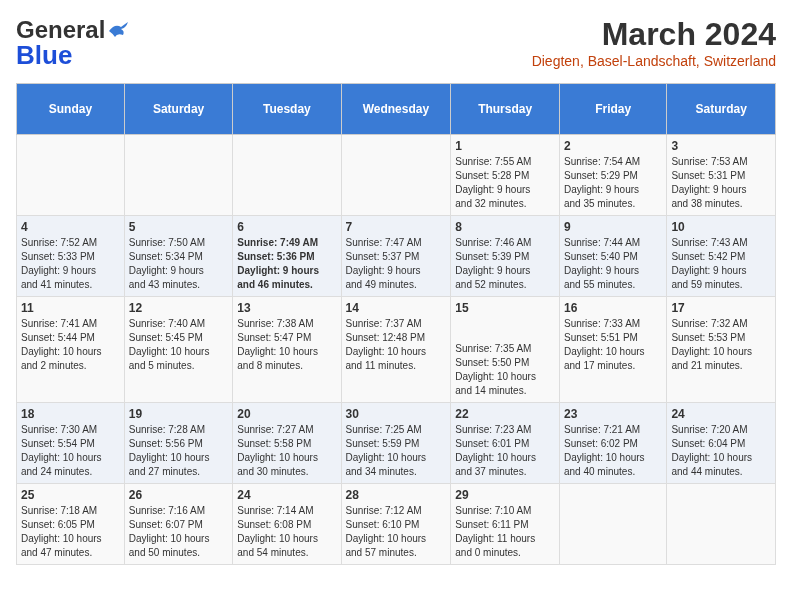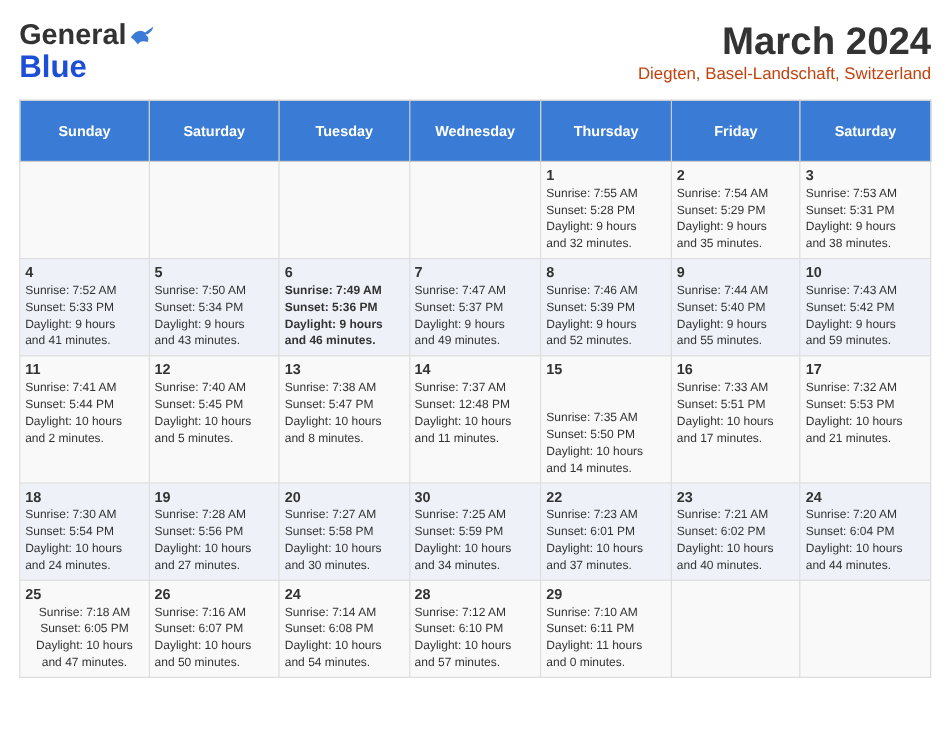--- a/index.html
+++ b/index.html
@@ -286,21 +286,21 @@
           <span class="day-number">24</span>
           <div class="day-info" style="white-space: pre-line;">Sunrise: 7:20 AM
 Sunset: 6:04 PM
 Daylight: 10 hours
 and 44 minutes.</div>
         </td>
       </tr>
       <tr>
         <td>
           <span class="day-number">25</span>
-          <div class="day-info" style="white-space: pre-line; text-align: center;">Sunrise: 7:18 AM
+          <div class="day-info" style="white-space: pre-line;">Sunrise: 7:18 AM
 Sunset: 6:05 PM
 Daylight: 10 hours
 and 47 minutes.</div>
         </td>
         <td>
           <span class="day-number">26</span>
           <div class="day-info" style="white-space: pre-line;">Sunrise: 7:16 AM
 Sunset: 6:07 PM
 Daylight: 10 hours
 and 50 minutes.</div>

